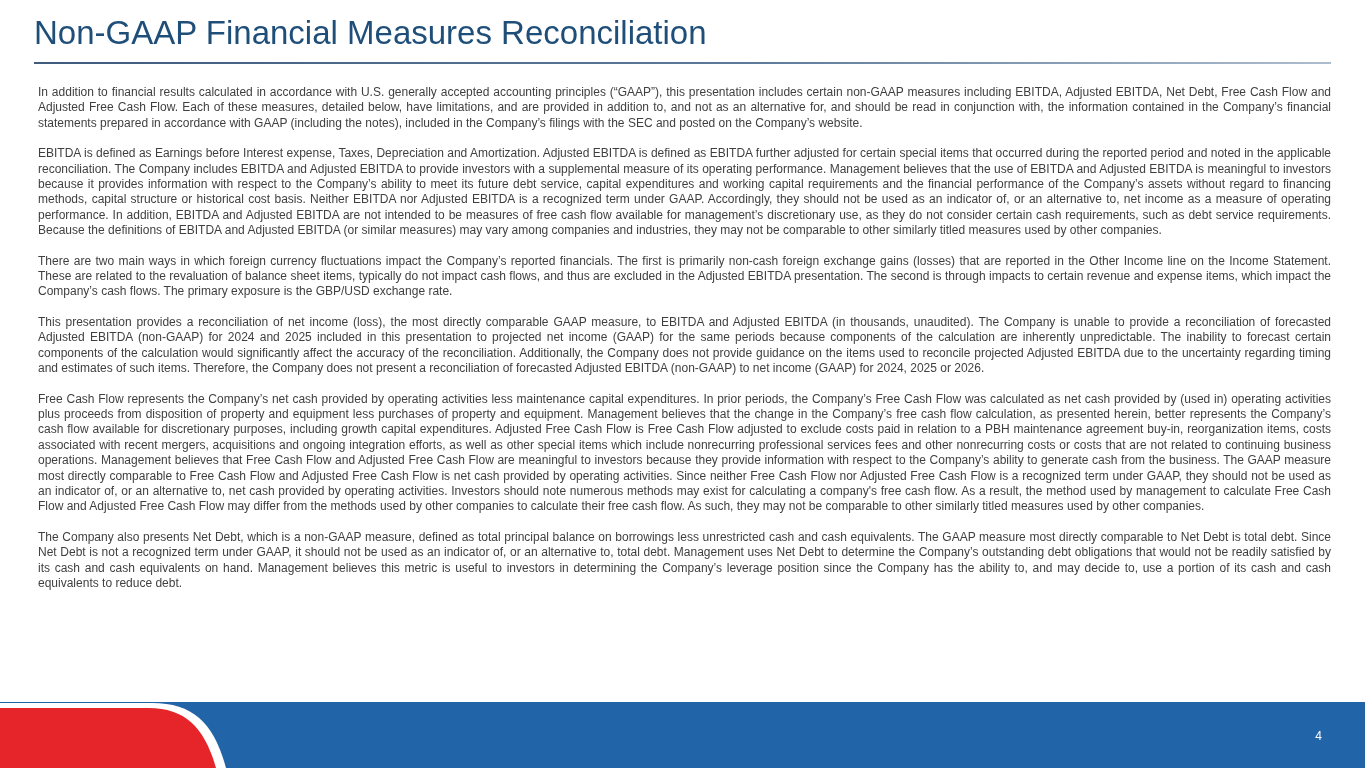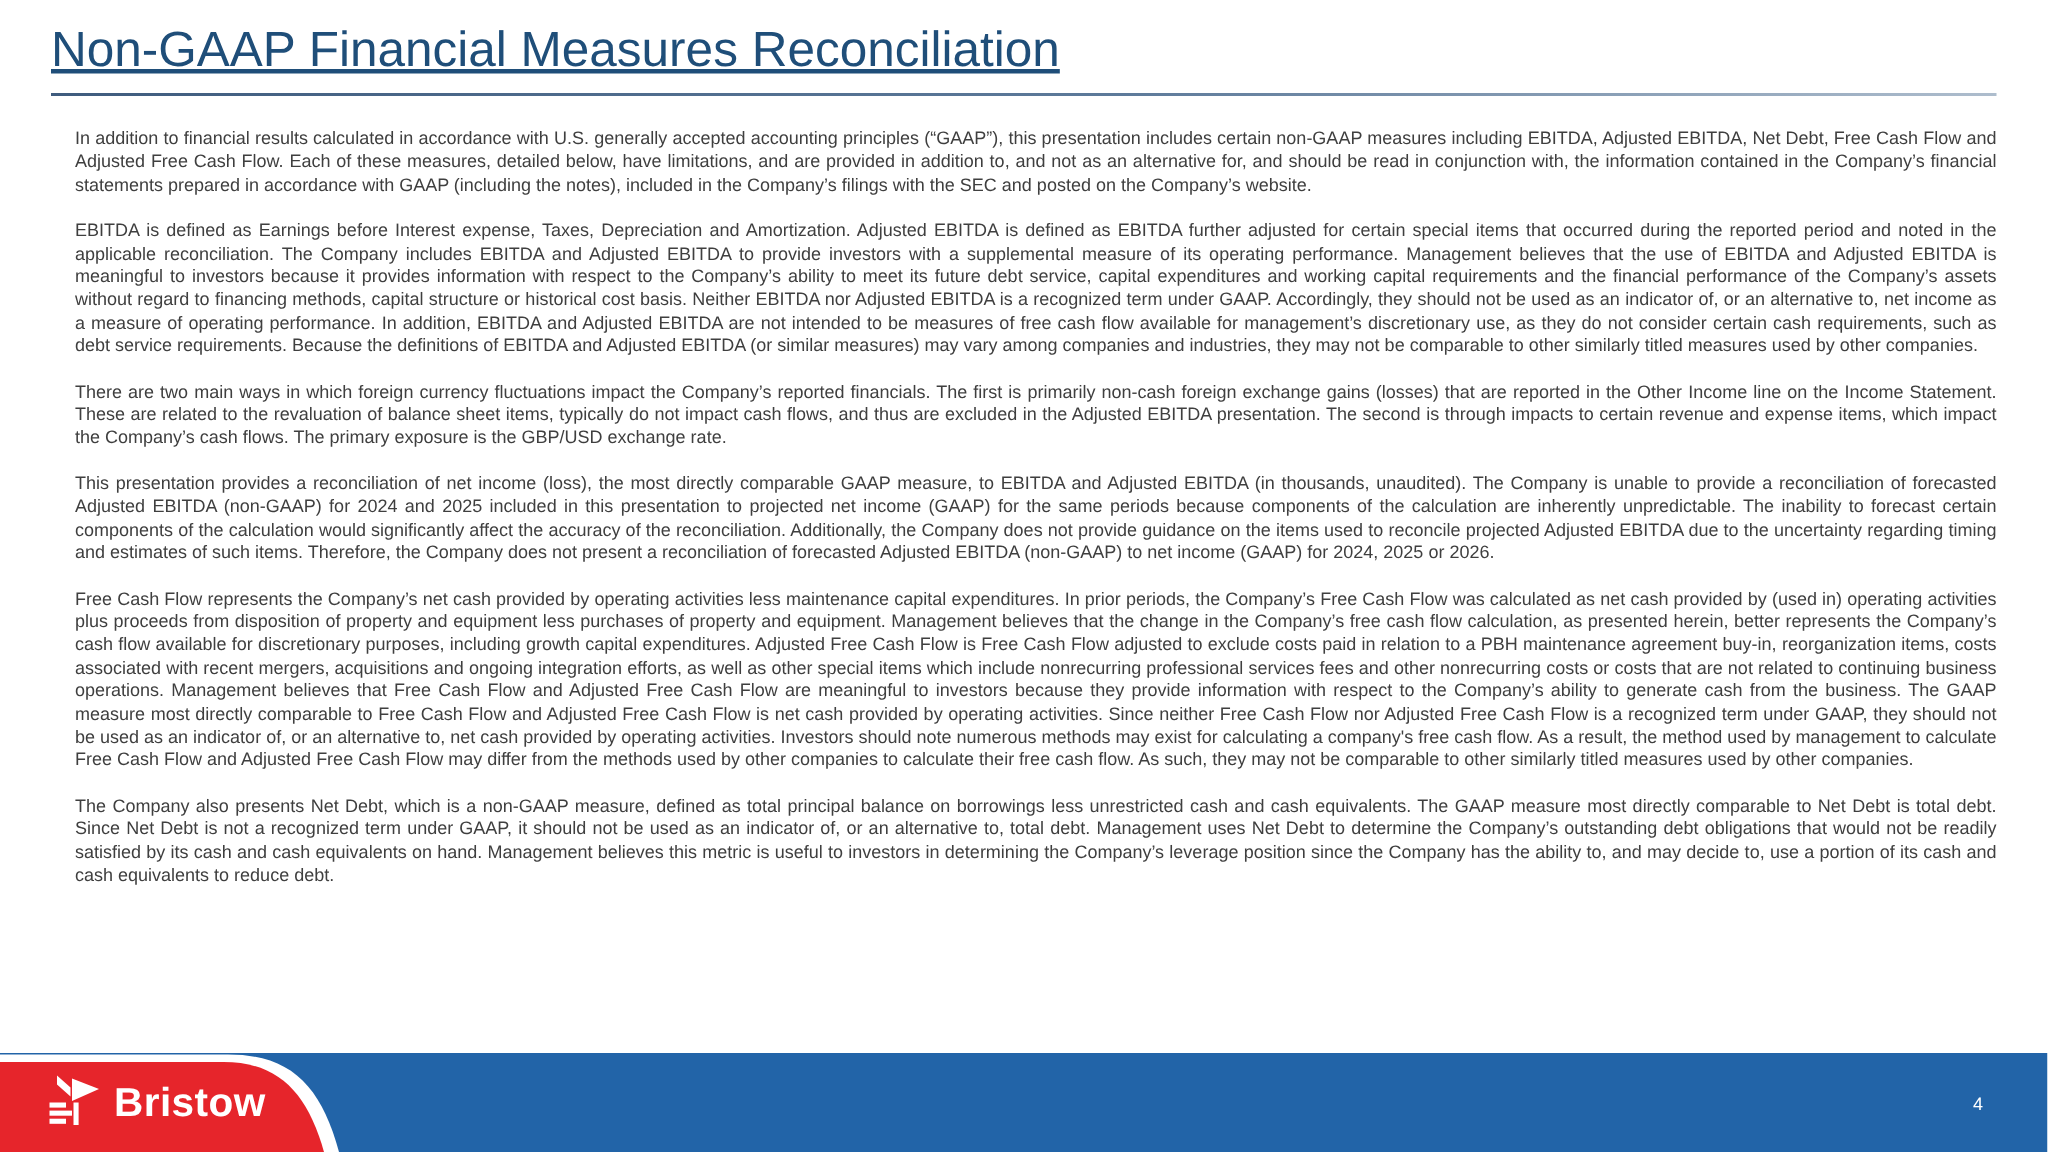--- a/index.html
+++ b/index.html
@@ -16,35 +16,34 @@
     overflow:hidden;
   }
   .header{padding:13px 34px 0 34px;}
   .title{
     margin:0;
     font-size:33px;
     line-height:40px;
     font-weight:normal;
     color:#1F4E79;
     letter-spacing:0;
-    text-decoration:underline;
   }
   .divider{
     margin:9px 34px 0 34px;
     height:2px;
     background:linear-gradient(to right,#3f5c7e 0%,#5d7a9a 55%,#aebdcd 100%);
   }
   .content{
     padding:21px 34px 0 34px;
     text-align:justify;
     font-size:12px;
     line-height:15.4px;
     color:#3f3f3f;
   }
-  .content p{margin:0 0 15px 16px;}
+  .content p{margin:0 0 15px 4px;}
   .footer{
     position:absolute;
     left:0;right:0;bottom:0;
     height:66px;
     background:#2264A8;
   }
   .red-tab{
     position:absolute;
     left:0;bottom:0;
     width:232px;height:66px;
@@ -88,29 +87,16 @@
     <p>This presentation provides a reconciliation of net income (loss), the most directly comparable GAAP measure, to EBITDA and Adjusted EBITDA (in thousands, unaudited). The Company is unable to provide a reconciliation of forecasted Adjusted EBITDA (non-GAAP) for 2024 and 2025 included in this presentation to projected net income (GAAP) for the same periods because components of the calculation are inherently unpredictable. The inability to forecast certain components of the calculation would significantly affect the accuracy of the reconciliation. Additionally, the Company does not provide guidance on the items used to reconcile projected Adjusted EBITDA due to the uncertainty regarding timing and estimates of such items. Therefore, the Company does not present a reconciliation of forecasted Adjusted EBITDA (non-GAAP) to net income (GAAP) for 2024, 2025 or 2026.</p>
     <p>Free Cash Flow represents the Company’s net cash provided by operating activities less maintenance capital expenditures. In prior periods, the Company’s Free Cash Flow was calculated as net cash provided by (used in) operating activities plus proceeds from disposition of property and equipment less purchases of property and equipment. Management believes that the change in the Company’s free cash flow calculation, as presented herein, better represents the Company’s cash flow available for discretionary purposes, including growth capital expenditures. Adjusted Free Cash Flow is Free Cash Flow adjusted to exclude costs paid in relation to a PBH maintenance agreement buy-in, reorganization items, costs associated with recent mergers, acquisitions and ongoing integration efforts, as well as other special items which include nonrecurring professional services fees and other nonrecurring costs or costs that are not related to continuing business operations. Management believes that Free Cash Flow and Adjusted Free Cash Flow are meaningful to investors because they provide information with respect to the Company’s ability to generate cash from the business. The GAAP measure most directly comparable to Free Cash Flow and Adjusted Free Cash Flow is net cash provided by operating activities. Since neither Free Cash Flow nor Adjusted Free Cash Flow is a recognized term under GAAP, they should not be used as an indicator of, or an alternative to, net cash provided by operating activities. Investors should note numerous methods may exist for calculating a company's free cash flow. As a result, the method used by management to calculate Free Cash Flow and Adjusted Free Cash Flow may differ from the methods used by other companies to calculate their free cash flow. As such, they may not be comparable to other similarly titled measures used by other companies.</p>
     <p>The Company also presents Net Debt, which is a non-GAAP measure, defined as total principal balance on borrowings less unrestricted cash and cash equivalents. The GAAP measure most directly comparable to Net Debt is total debt. Since Net Debt is not a recognized term under GAAP, it should not be used as an indicator of, or an alternative to, total debt. Management uses Net Debt to determine the Company’s outstanding debt obligations that would not be readily satisfied by its cash and cash equivalents on hand. Management believes this metric is useful to investors in determining the Company’s leverage position since the Company has the ability to, and may decide to, use a portion of its cash and cash equivalents to reduce debt.</p>
   </div>
 
   <div class="footer">
     <svg class="red-tab" viewBox="0 0 232 66" xmlns="http://www.w3.org/2000/svg" aria-hidden="true">
       <path d="M0,1 L152,1 C194,1 214,22 226,66 L0,66 Z" fill="#ffffff"></path>
       <path d="M0,6 L149,6 C186,6 205,27 216,66 L0,66 Z" fill="#E6252B"></path>
     </svg>
-    <div class="brand">
-      <svg width="36" height="40" viewBox="0 0 36 40" aria-hidden="true">
-        <g fill="#ffffff">
-          <polygon points="6,2 15,10 15,16 6,8"></polygon>
-          <polygon points="16,4 34,11 16,19"></polygon>
-          <rect x="1" y="20" width="11" height="3.4"></rect>
-          <rect x="1" y="25.4" width="15" height="3.4"></rect>
-          <rect x="1" y="30.8" width="11" height="3.4"></rect>
-          <rect x="17" y="20" width="3.4" height="15"></rect>
-        </g>
-      </svg>
-      <span class="brand-text">Bristow</span>
-    </div>
     <div class="page-num">4</div>
   </div>
 
 </div>
 
 </body></html>

